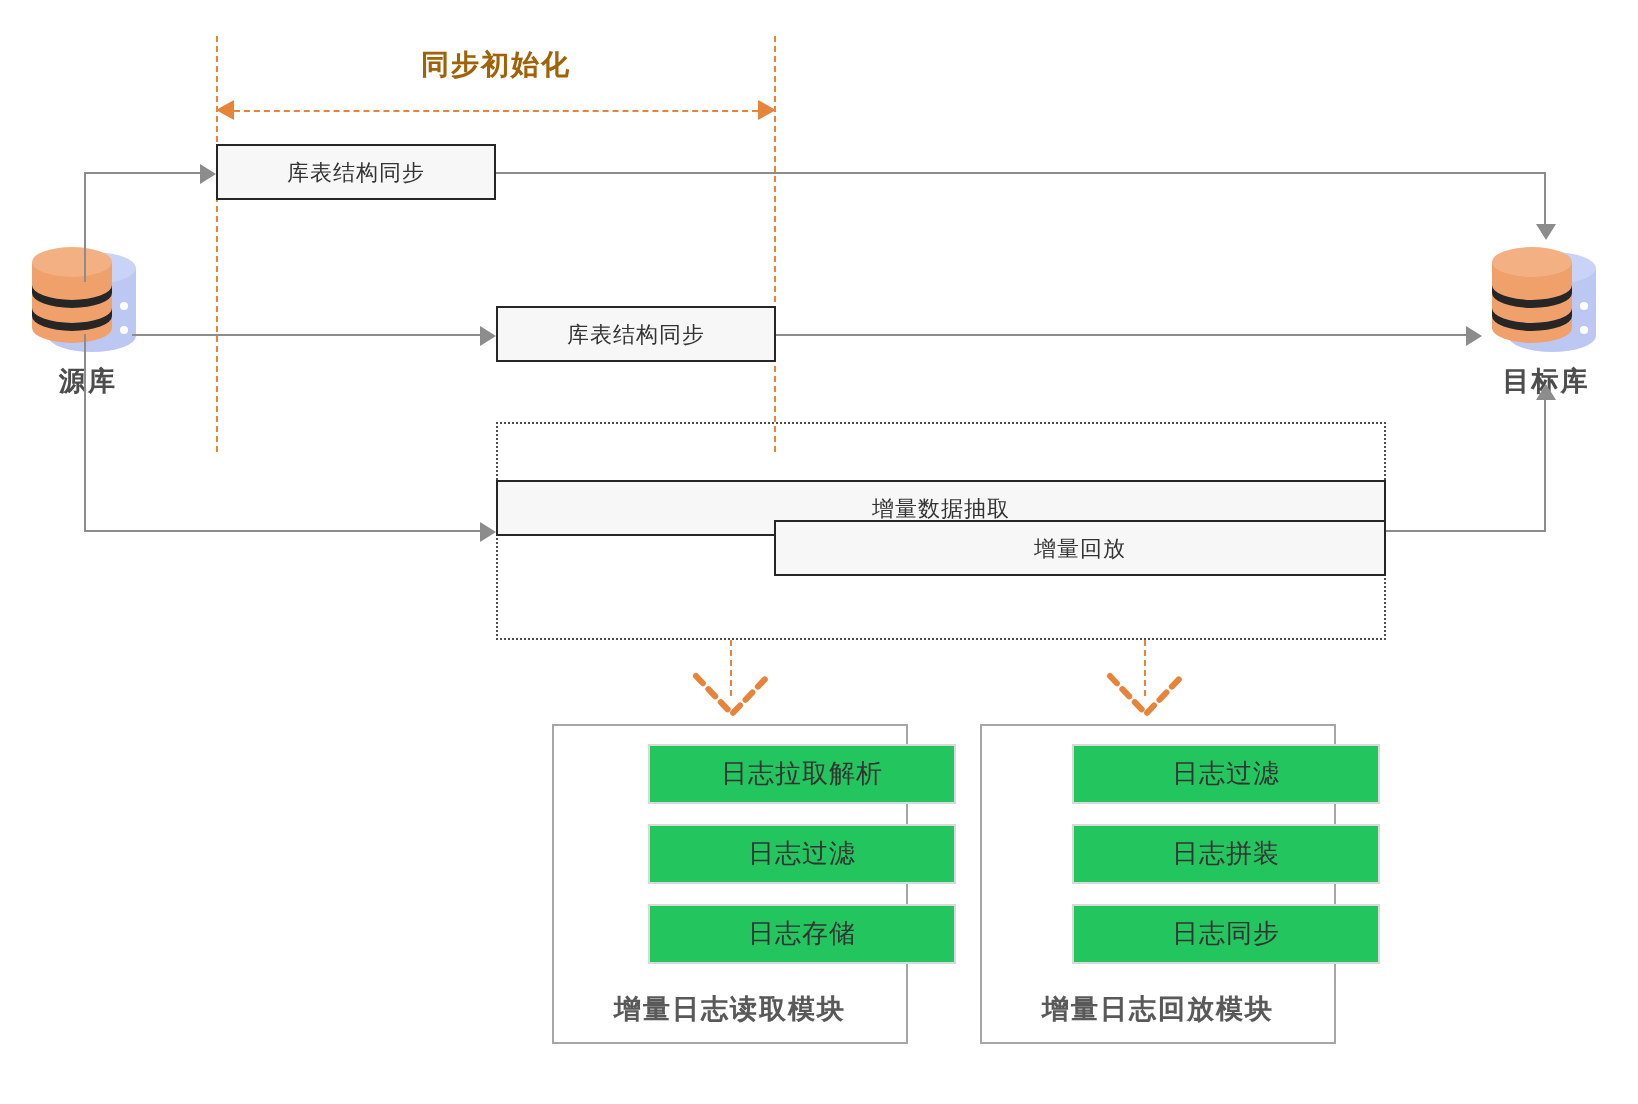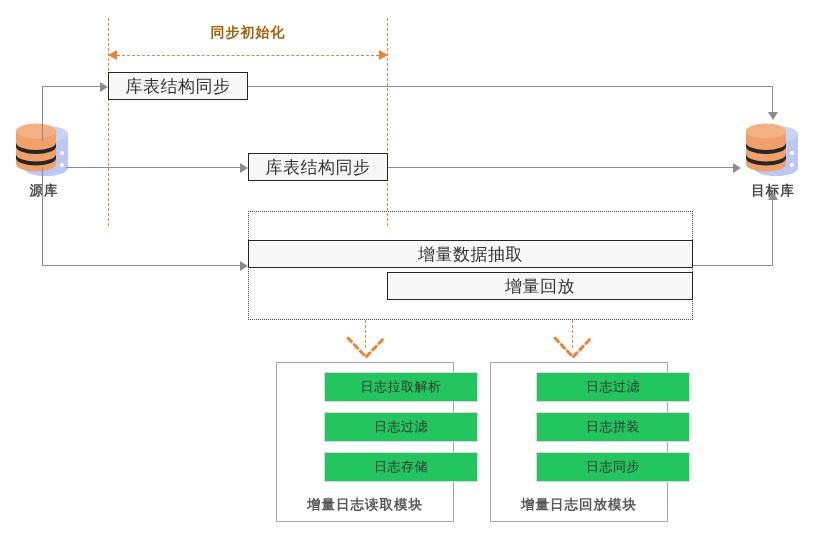--- a/index.html
+++ b/index.html
@@ -18,21 +18,21 @@
   
   .pbox{
     position:absolute;
     background:#f7f7f7;
     border:1px solid #262626;
     box-sizing:border-box;
     display:flex;
     align-items:center;
     justify-content:center;
     color:#333333;
-    font-size:17px;
+    font-size:11px;
     letter-spacing:.5px;
     white-space:nowrap;
   }
 
   
   .subbox{
     position:absolute;
     background:#22c55e;
     border:1px solid #d9d9d9;
     box-sizing:border-box;
@@ -186,21 +186,21 @@
   <div class="arrU" style="left:768px;top:192px;"></div>
 
   <div class="dotgroup" style="left:248px;top:211px;width:445px;height:109px;"></div>
 
   <div class="pbox" style="left:108px;top:72px;width:140px;height:28px;">库表结构同步</div>
 
   <div class="pbox" style="left:248px;top:153px;width:140px;height:28px;">库表结构同步</div>
 
   <div class="pbox" style="left:248px;top:240px;width:445px;height:28px;">增量数据抽取</div>
 
-  <div class="pbox" style="left:387px;top:272px;width:306px;height:28px;">增量回放</div>
+  <div class="pbox" style="left:387px;top:260px;width:306px;height:28px;">增量回放</div>
 
   <div class="odashV" style="left:365px;top:320px;height:28px;"></div>
   <div class="ochevron" style="left:345px;top:335px;">
     <svg width="42" height="26" viewBox="0 0 42 26">
       <path d="M3 3 L21 22 L39 3" fill="none" stroke="#E8833A" stroke-width="3" stroke-dasharray="5,4" stroke-linecap="round"></path>
     </svg>
   </div>
 
   <div class="odashV" style="left:572px;top:320px;height:28px;"></div>
   <div class="ochevron" style="left:552px;top:335px;">

